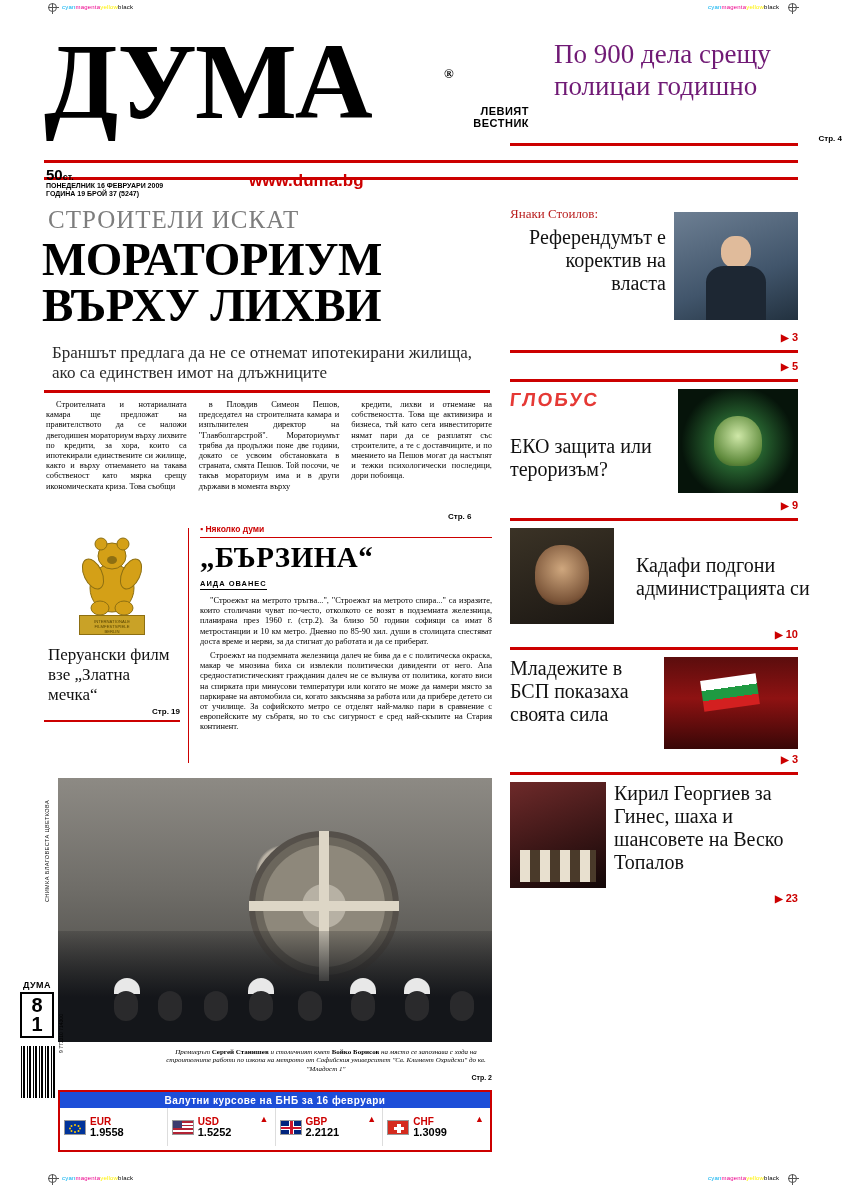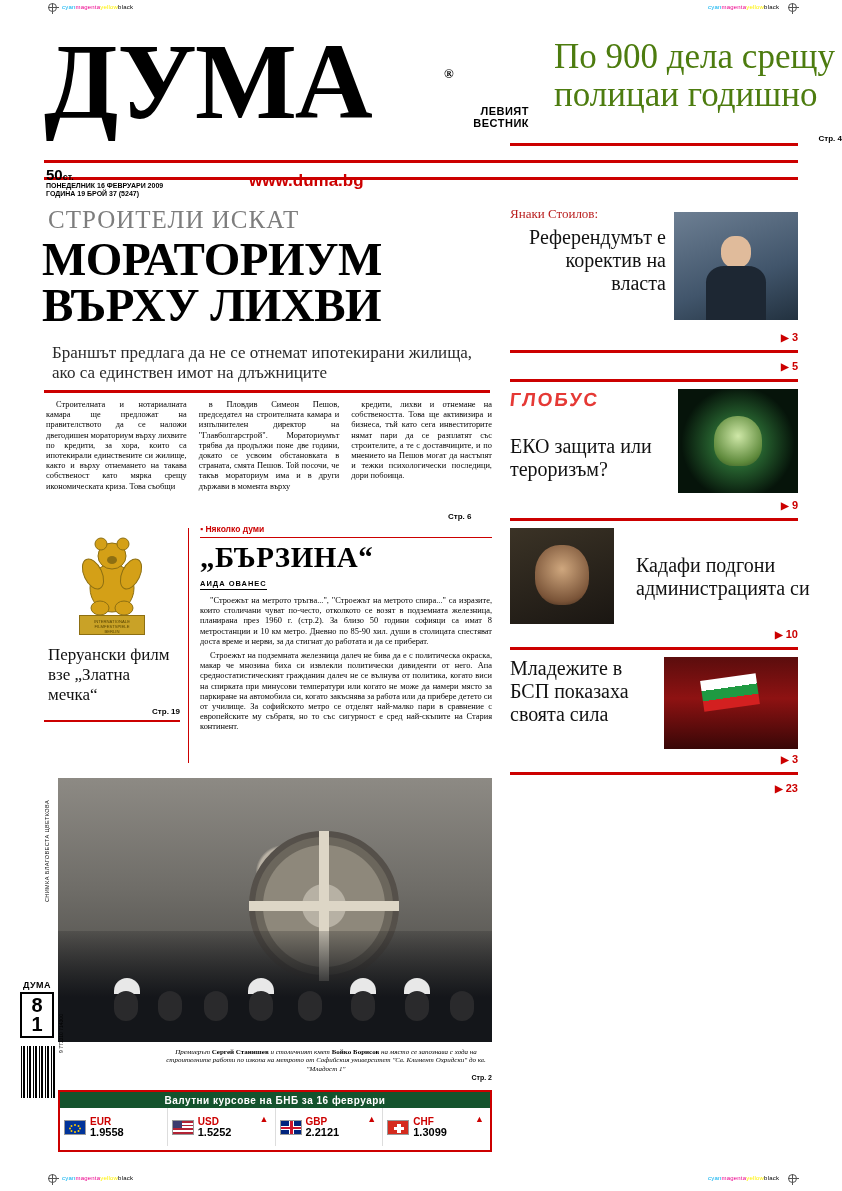--- a/index.html
+++ b/index.html
@@ -53,21 +53,21 @@
   .duma-sub {
     position: absolute; left: 405px; top: 75px;
     font-family: "Liberation Sans", sans-serif;
     font-size: 11px; font-weight: bold; letter-spacing: .5px; line-height: 12px;
     text-align: right; width: 80px;
   }
   .head-lead {
     position: absolute; left: 510px; top: 8px; width: 288px;
   }
   .head-lead .txt {
-    font-size: 35px; line-height: 38px; color: #4d7c0f;
+    font-size: 27px; line-height: 32px; color: #701a75;
     font-family: "Liberation Serif", serif;
   }
   .head-lead .page-ref {
     position: absolute; right: 0; top: 96px;
     font-size: 8px; font-weight: bold; font-family: "Liberation Sans", sans-serif;
   }
   .head-rule {
     position: absolute; left: 510px; top: 143px; width: 288px; height: 3px; background: #c00;
   }
 
@@ -197,21 +197,21 @@
   .barcode .bc-text { font-size: 5px; font-family: "Liberation Sans", sans-serif; margin-top: 1px;
     transform: rotate(-90deg); transform-origin: left top; position: absolute; left: 40px; top: 6px;
     white-space: nowrap; }
 
   
   .fx {
     position: absolute; left: 58px; top: 1090px; width: 434px; height: 62px;
     border: 2px solid #c00;
   }
   .fx-title {
-    background: #14532d; color: #fff; text-align: center;
+    background: #1d4ed8; color: #fff; text-align: center;
     font-family: "Liberation Sans", sans-serif; font-weight: bold; font-size: 10px;
     padding: 3px 0 2px; letter-spacing: .5px;
   }
   .fx-row { display: flex; height: 38px; }
   .fx-cell { flex: 1; display: flex; align-items: center; padding-left: 4px; position: relative;
     border-right: 1px solid #ddd; }
   .fx-cell:last-child { border-right: none; }
   .flag { width: 22px; height: 15px; margin-right: 4px; border: 1px solid #999; position: relative; flex: none;}
   .fx-txt { font-family: "Liberation Sans", sans-serif; line-height: 10px; }
   .fx-code { font-size: 10px; font-weight: bold; color: #c00; }
@@ -567,15 +567,21 @@
 
   <div class="rail-item" style="height:96px;">
     <div class="thumb" style="position:absolute;right:0;top:0;width:134px;height:92px;">
       <div class="ph-crowd"></div>
     </div>
     <div class="rail-head" style="width:146px;">Младежите в БСП показаха своята сила</div>
   </div>
   <div class="pg"><span class="tri">▶</span> <span>3</span></div>
   <div class="rail-rule"></div>
 
+  <div class="rail-item" style="height:110px;">
+    <div class="thumb" style="position:absolute;left:0;top:0;width:96px;height:106px;">
+      <div class="ph-chess"></div>
+    </div>
+    <div class="rail-head" style="position:absolute;left:104px;top:0;width:184px;">Кирил  Георгиев за Гинес, шаха и шансовете на Веско Топалов</div>
+  </div>
   <div class="pg"><span class="tri">▶</span> <span>23</span></div>
 
 </div>
 
 </body></html>

